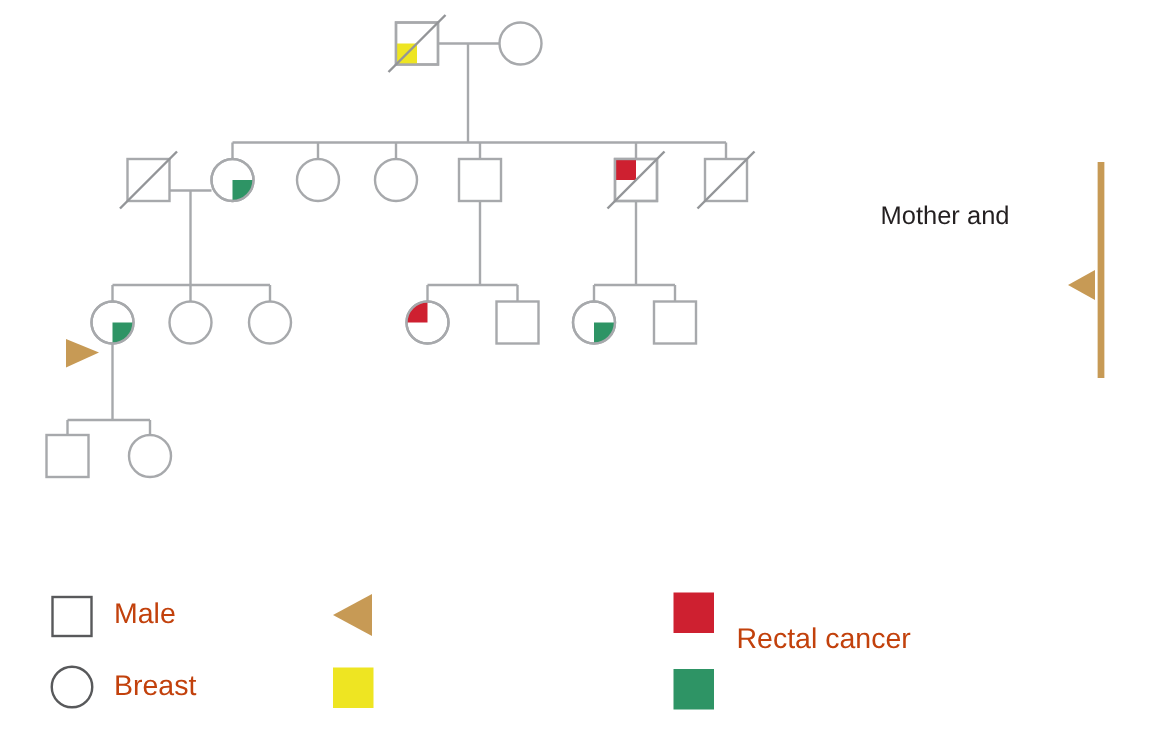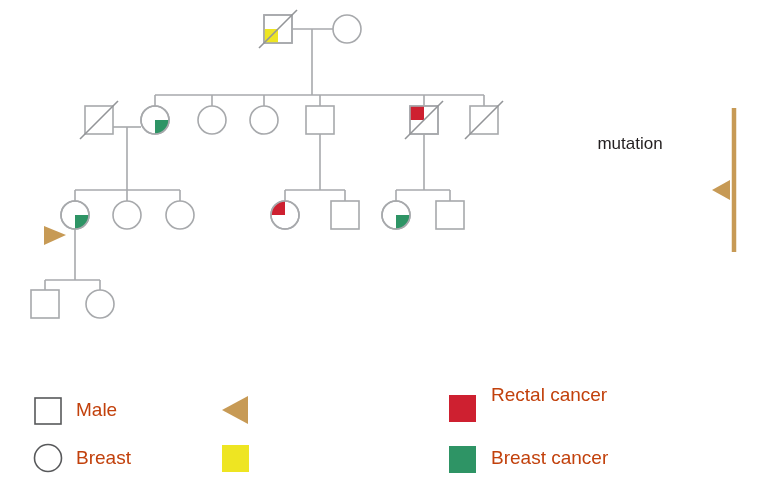--- a/index.html
+++ b/index.html
@@ -213,21 +213,20 @@
     </g>
     <g>
       <rect x="449" y="395" width="27" height="27" fill="#ce2030"></rect>
     </g>
     <g>
       <rect x="449" y="446" width="27" height="27" fill="#2e9465"></rect>
     </g>
   </svg>
 
   <div class="anno-text">
-    <span class="anno-line">mutation</span>
+    <span class="anno-line">Mother and</span>
   </div>
 
   <div class="legend-label" style="left:76px; top:399px;">Male</div>
   <div class="legend-label" style="left:76px; top:447px;">Breast</div>
-  <div class="legend-label" style="left:491px; top:384px;text-align:right;">Rectal cancer</div>
-  <div class="legend-label" style="left:491px; top:447px;">Breast cancer</div>
+  <div class="legend-label" style="left:491px; top:416px;text-align:right;">Rectal cancer</div>
 
 </div>
 
 </body></html>

